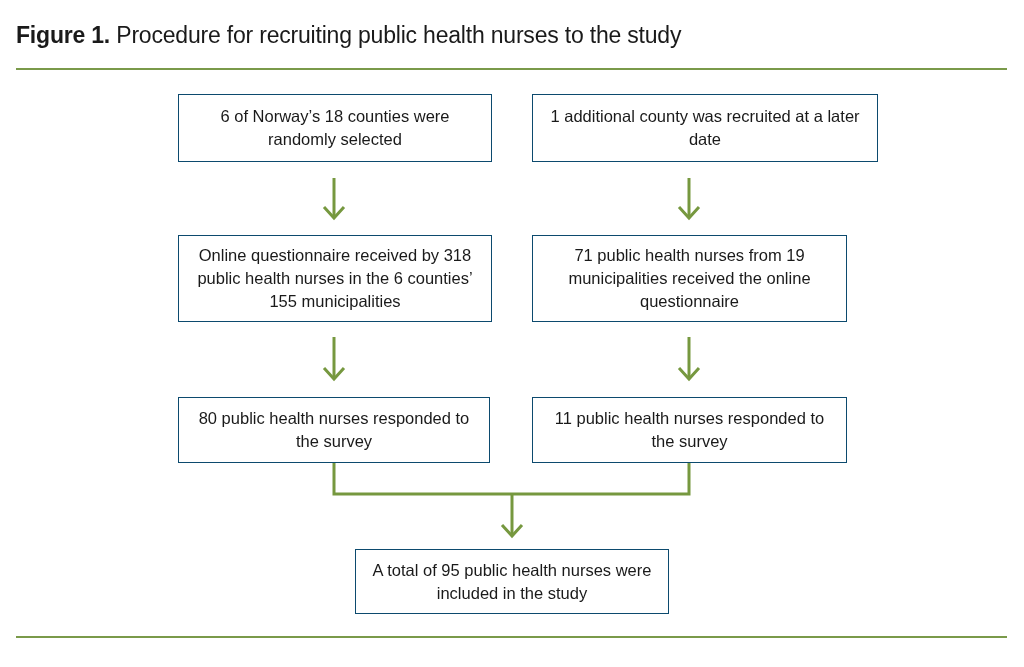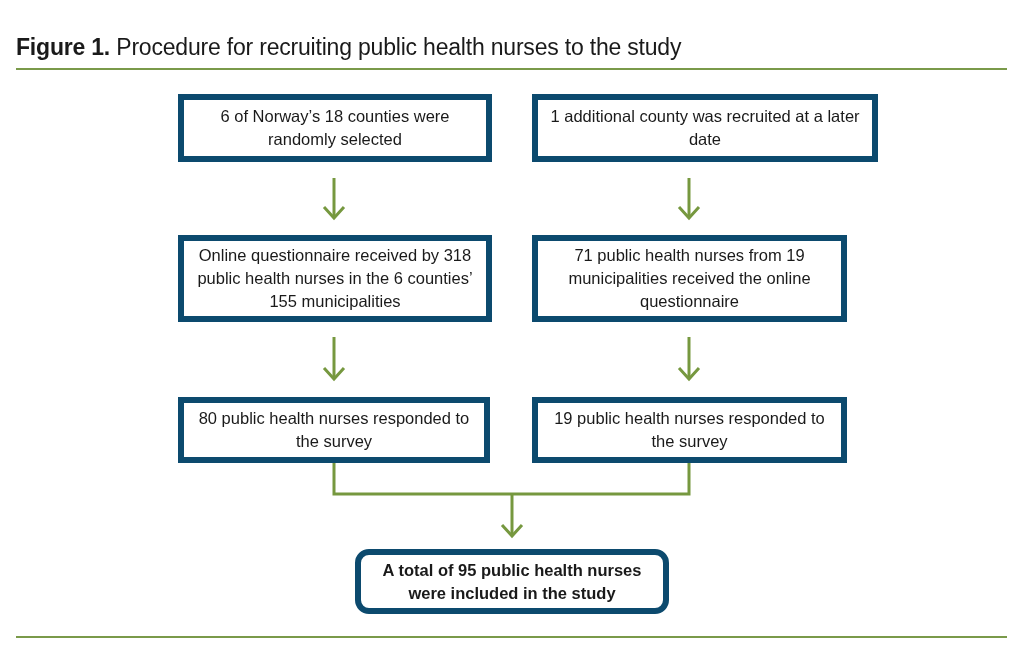--- a/index.html
+++ b/index.html
@@ -1,24 +1,24 @@
 <!DOCTYPE html>
 <html><head>
   <meta charset="utf-8">
   <style>
     html, body { margin: 0; padding: 0; background: #ffffff; }
     body { width: 1024px; height: 667px; position: relative; overflow: hidden;
            font-family: "Liberation Sans", "DejaVu Sans", sans-serif; color: #1a1a1a; }
-    .title { position: absolute; left: 16px; top: 22px; font-size: 23px; white-space: nowrap; letter-spacing: -0.2px; margin-top: 12px; }
+    .title { position: absolute; left: 16px; top: 22px; font-size: 23px; white-space: nowrap; letter-spacing: -0.2px; }
     .title b { font-weight: bold; }
     .rule { position: absolute; left: 16px; width: 991px; height: 2px; background: #7a9a4a; }
-    .box { position: absolute; border: 6px solid #0c4a6e; background: #fff; box-sizing: border-box;
+    .box { position: absolute; border: 1px solid #0c4a6e; background: #fff; box-sizing: border-box;
            display: flex; align-items: center; justify-content: center; text-align: center;
            font-size: 16.5px; line-height: 23px; padding: 12px 12px; }
-    .box.bold { font-weight: bold; border-radius: 14px; }
+    .box.bold { font-weight: normal; }
     svg.conn { position: absolute; left: 0; top: 0; }
   </style>
 </head>
 <body>
 
 <div class="title">
   <b>Figure 1.</b>
   <span>Procedure for recruiting public health nurses to the study</span>
 </div>
 <div class="rule" style="top:68px;"></div>
@@ -52,17 +52,17 @@
   </g>
 </svg>
 
 <div class="box" style="left:178px; top:94px; width:314px; height:68px;">6 of Norway’s 18 counties were randomly selected</div>
 <div class="box" style="left:532px; top:94px; width:346px; height:68px;">1 additional county was recruited at a later date</div>
 
 <div class="box" style="left:178px; top:235px; width:314px; height:87px;">Online questionnaire received by 318 public health nurses in the 6 counties’ 155 municipalities</div>
 <div class="box" style="left:532px; top:235px; width:315px; height:87px;">71 public health nurses from 19 municipalities received the online questionnaire</div>
 
 <div class="box" style="left:178px; top:397px; width:312px; height:66px;">80 public health nurses responded to the survey</div>
-<div class="box" style="left:532px; top:397px; width:315px; height:66px;">19 public health nurses responded to the survey</div>
+<div class="box" style="left:532px; top:397px; width:315px; height:66px;">11 public health nurses responded to the survey</div>
 
 <div class="box bold" style="left:355px; top:549px; width:314px; height:65px;">A total of 95 public health nurses were included in the study</div>
 
 <div class="rule" style="top:636px;"></div>
 
 </body></html>

